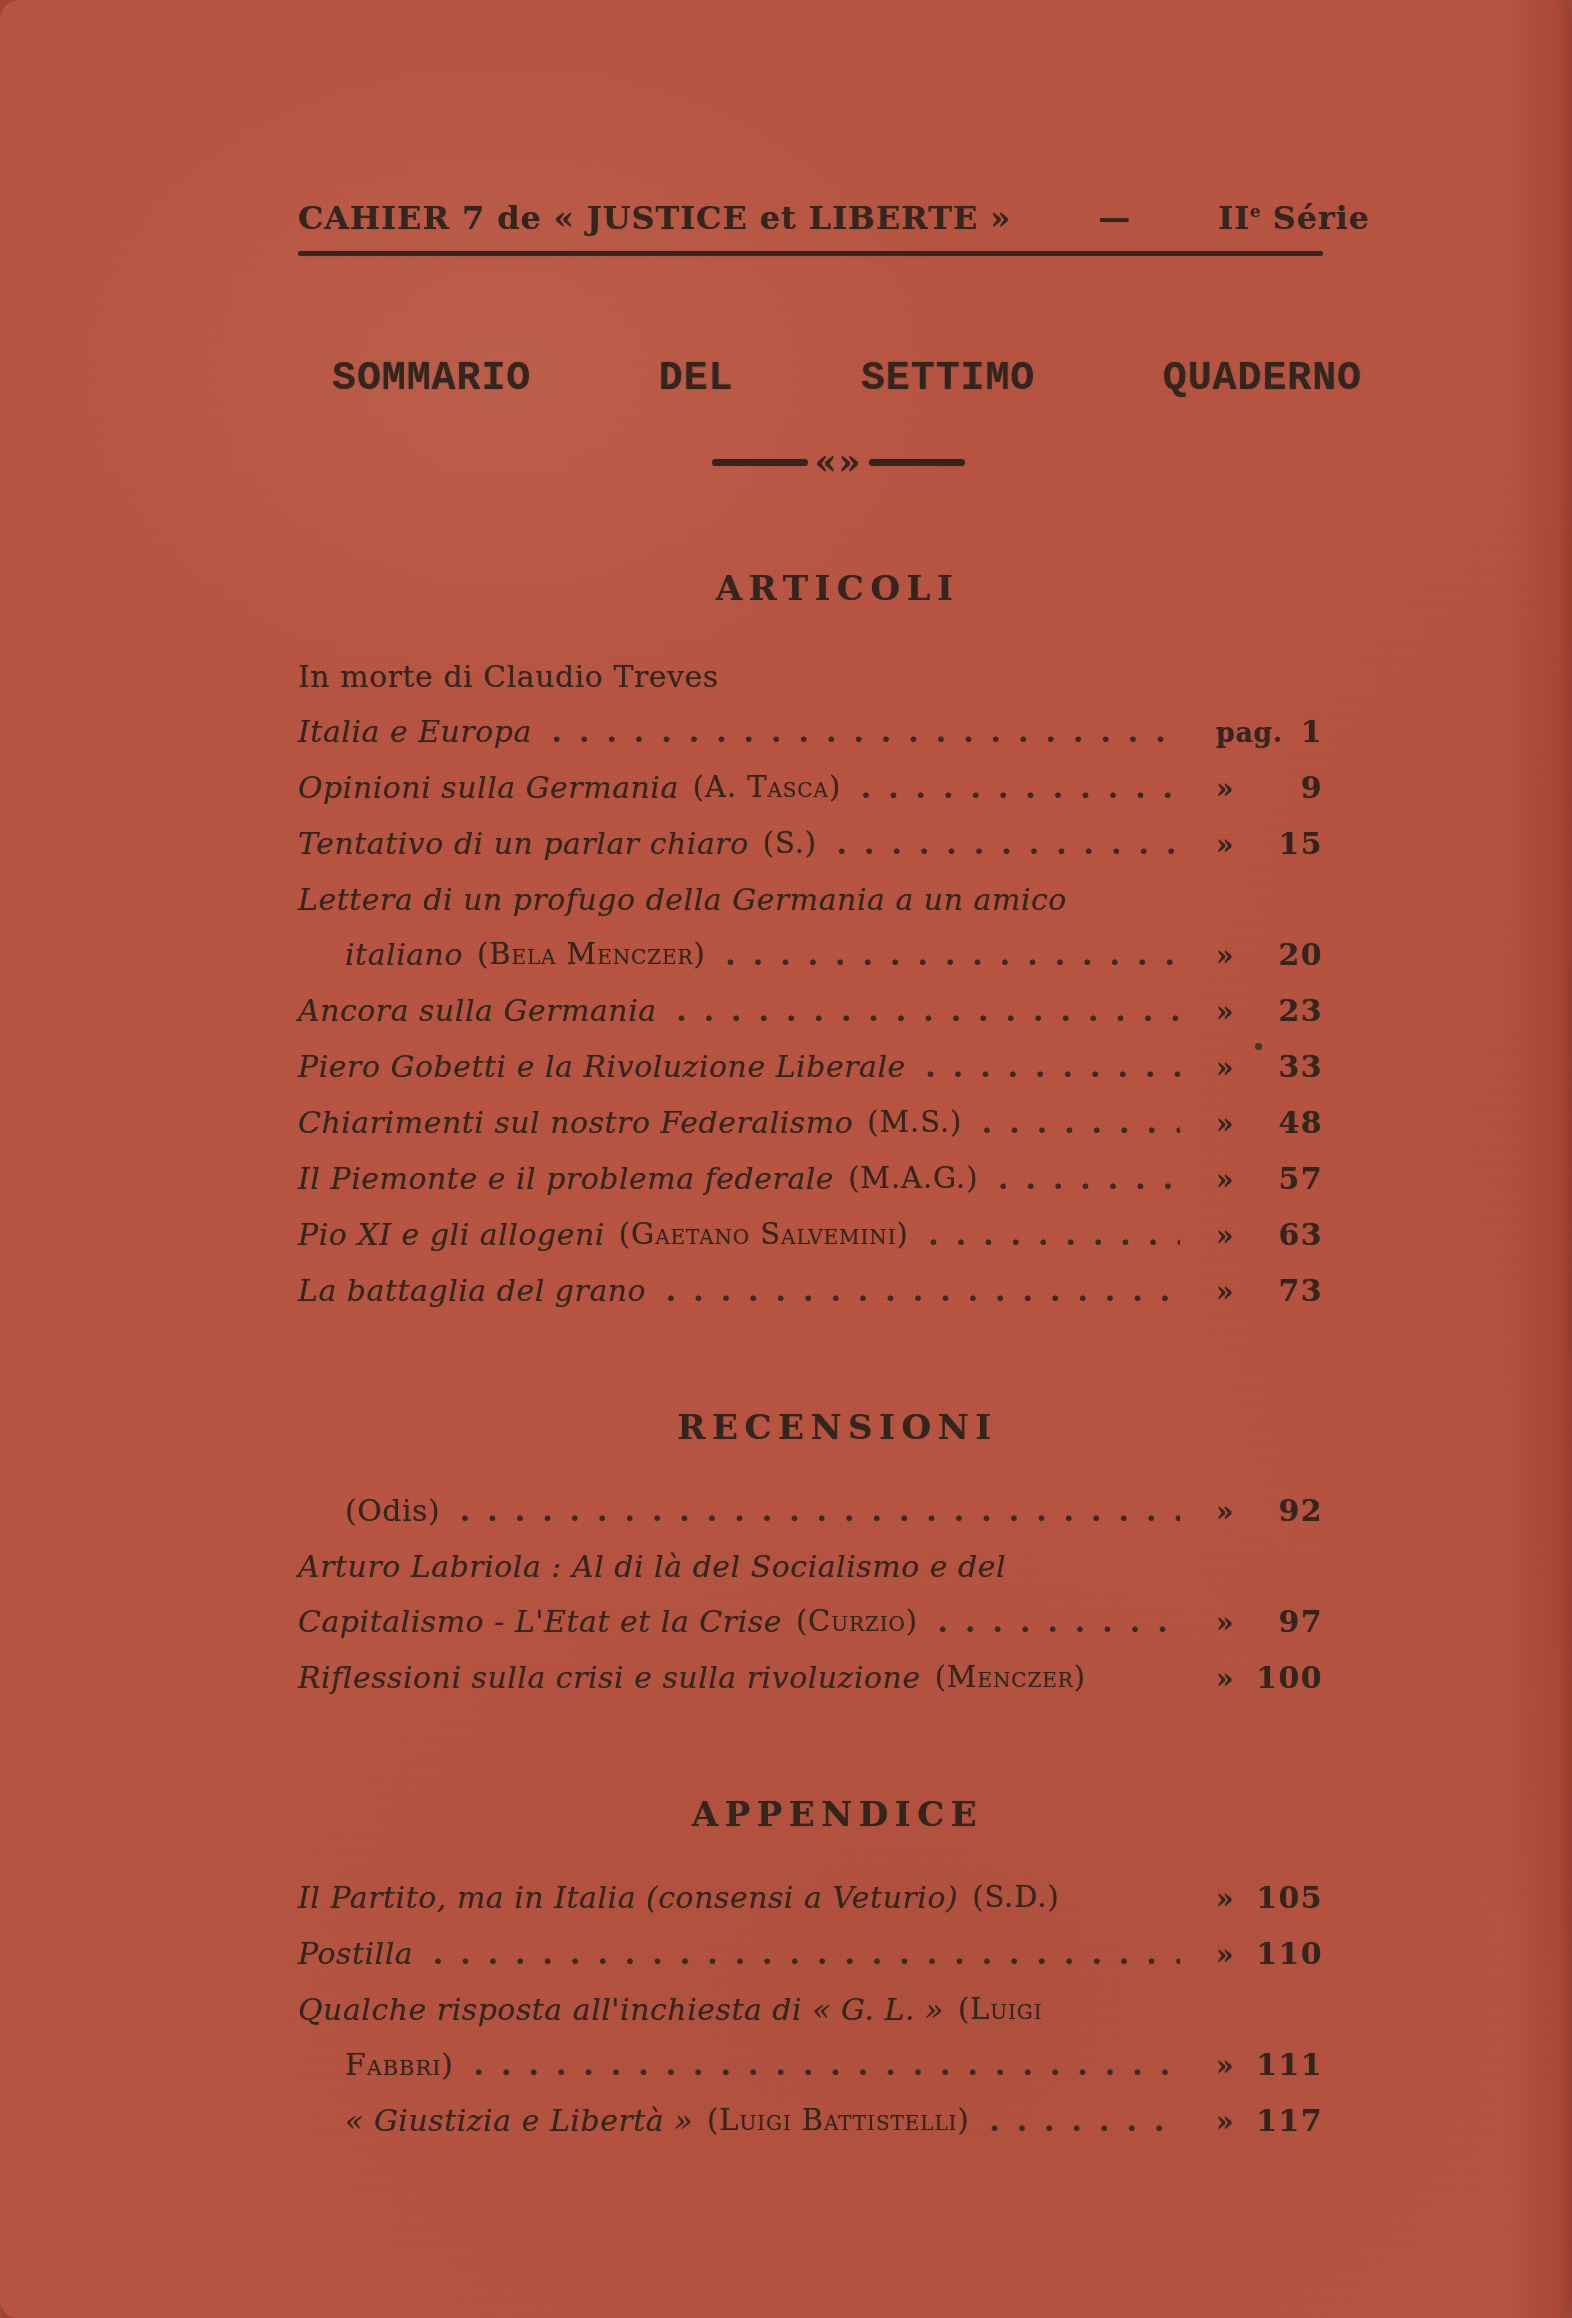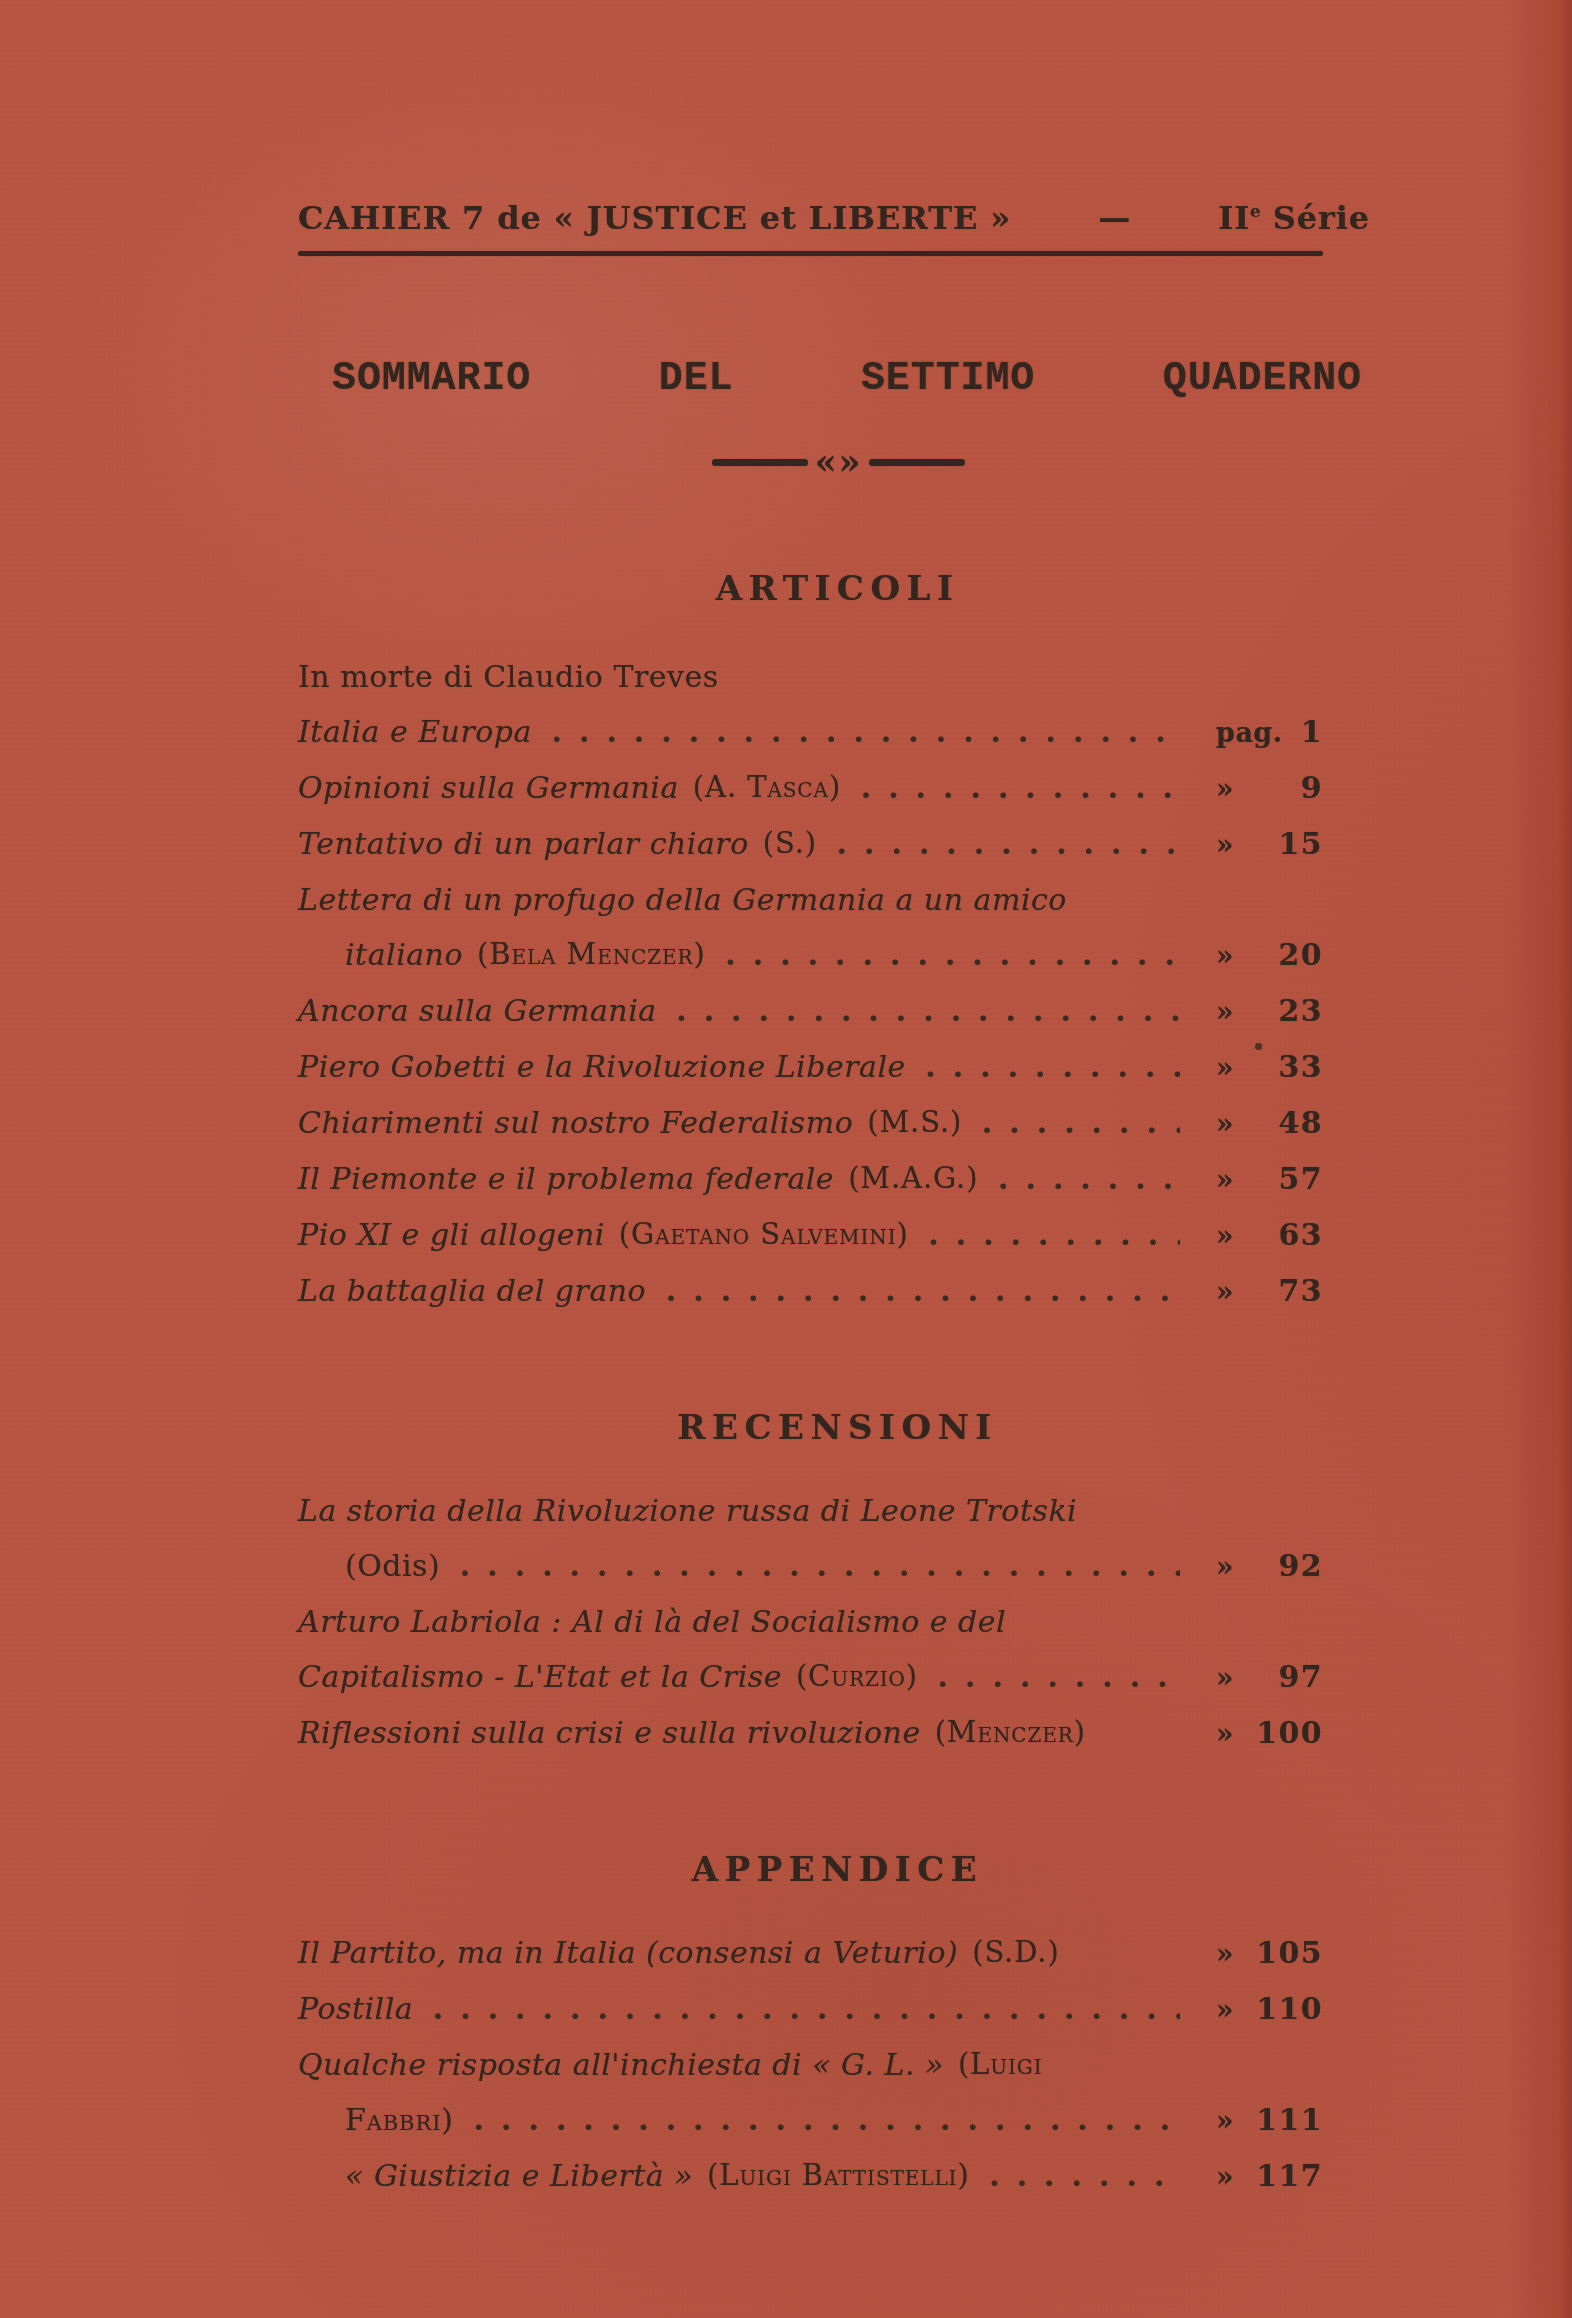--- a/index.html
+++ b/index.html
@@ -10,20 +10,21 @@
     color:#33261e;
     font-family:"DejaVu Serif","Liberation Serif",serif;
     background-color:#b65441;
     background-image:
       radial-gradient(rgba(255,230,210,0.045) 0.6px, transparent 0.9px),
       radial-gradient(rgba(70,18,8,0.05) 0.6px, transparent 0.9px),
       radial-gradient(699px 513px at 32% 16%, rgba(255,224,200,0.07), transparent 68%),
       radial-gradient(1119px 792px at 58% 86%, rgba(80,22,10,0.07), transparent 72%),
       radial-gradient(932px 1212px at 110% 50%, rgba(120,30,18,0.10), transparent 70%);
     background-size:4.2px 5.1px, 6px 3.7px, auto, auto, auto;
+    border-radius:20px;
   }
   .page-edge{
     position:absolute;top:0;right:0;width:65px;height:100%;
     background:linear-gradient(to right, rgba(0,0,0,0) 0%, rgba(130,35,22,0.16) 45%, rgba(150,42,26,0.30) 78%, rgba(105,28,16,0.38) 100%);
   }
   .content{position:absolute;left:298px;top:0;width:1025px;}
 
   .header{
     display:flex;justify-content:space-between;align-items:baseline;
     width:1072px;
@@ -219,23 +220,20 @@
       <span class="t">La battaglia del grano</span>
       <span class="leader dots"></span>
       <span class="ref">
           <span class="marker">»</span>
           <span class="pg">73</span>
         </span>
     </div>
 
     <div class="section-heading">RECENSIONI</div>
 
-    <div class="row">
-      <span class="t">La storia della Rivoluzione russa di Leone Trotski</span>
-    </div>
 
     <div class="row ind">
       <span class="t rom">(Odis)</span>
       <span class="leader dots"></span>
       <span class="ref">
           <span class="marker">»</span>
           <span class="pg">92</span>
         </span>
     </div>
 

